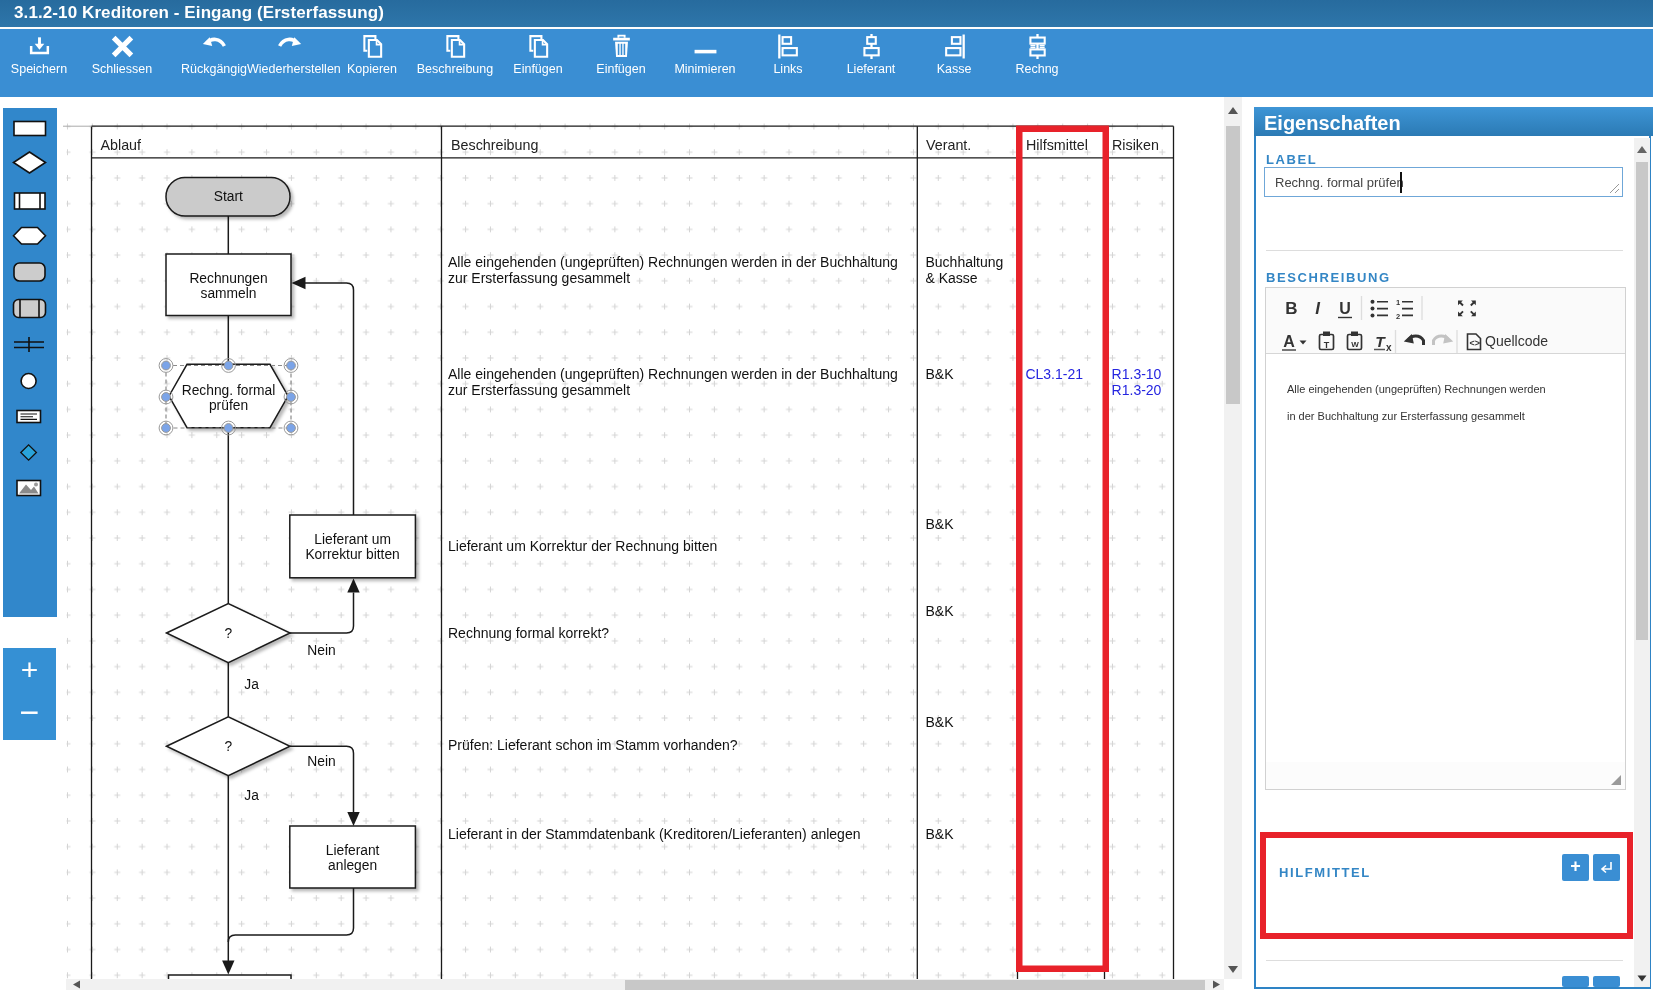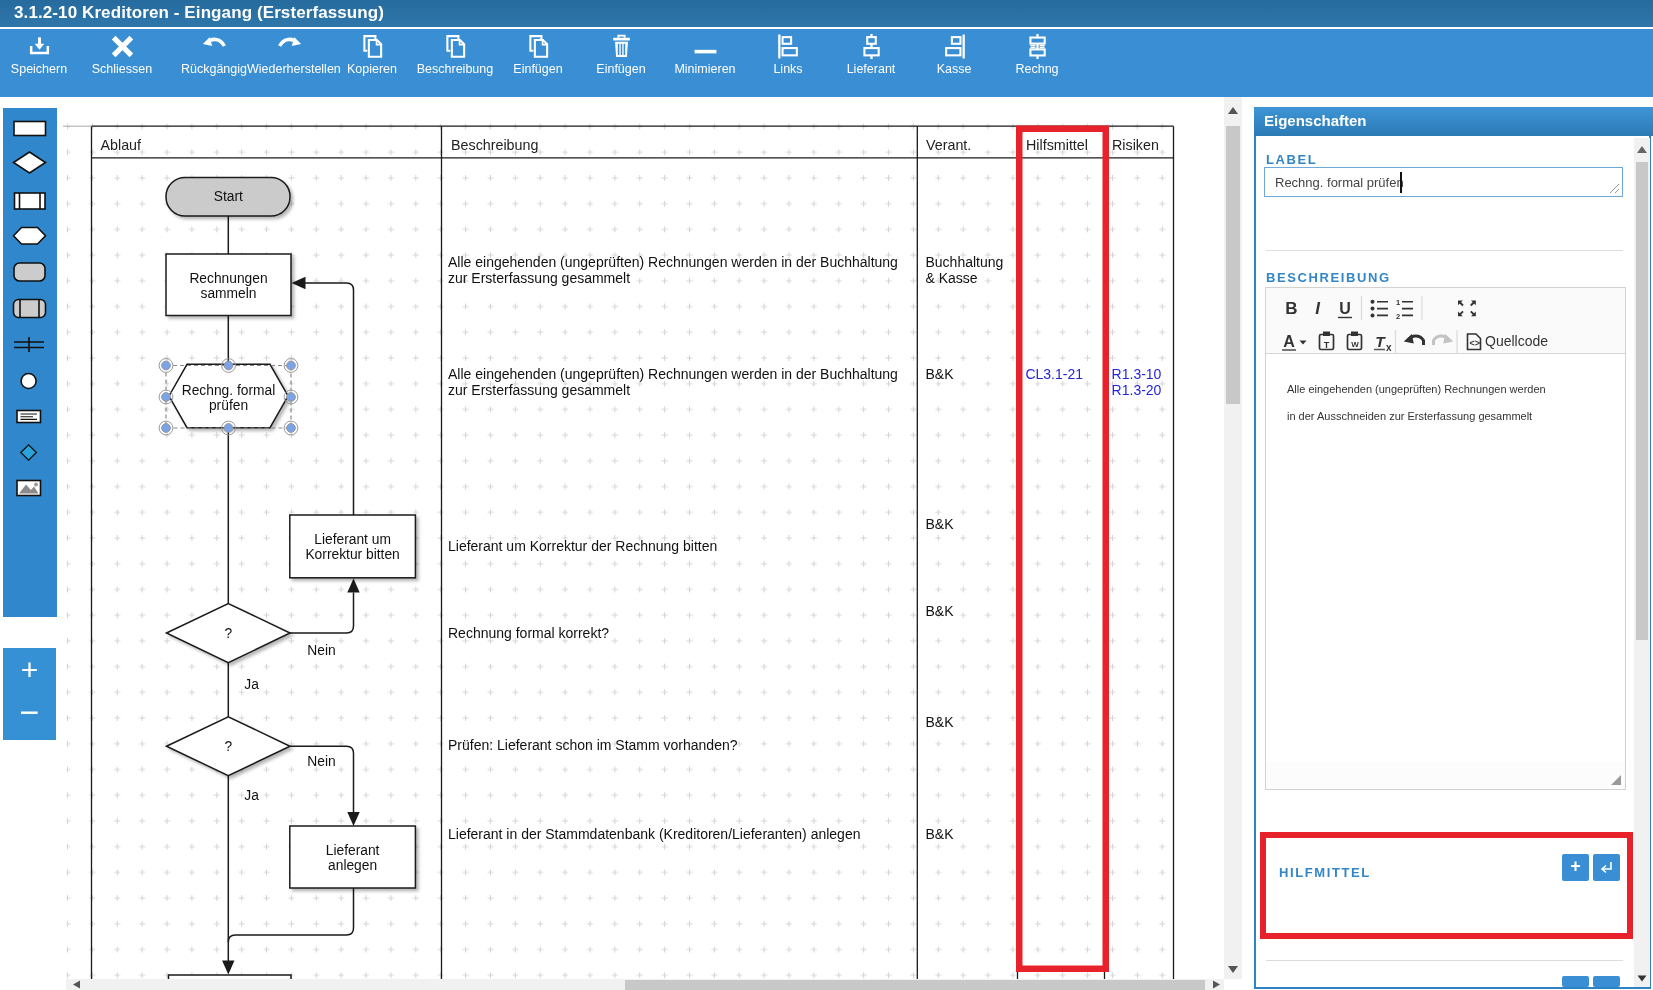--- a/index.html
+++ b/index.html
@@ -23,21 +23,21 @@
 #sidebar { left:3px; top:108px; width:54px; height:509px; background:#3187cb; }
 #zoombox { left:3px; top:648px; width:53px; height:92px; background:#3590d4;
   color:#fff; text-align:center; }
 #zoombox .zp { font-size:30px; line-height:44px; font-weight:400; }
 #zoombox .zm { font-size:34px; line-height:40px; font-weight:400; }
 
 
 #panelhead { left:1254px; top:107px; width:399px; height:29px;
   background:linear-gradient(#3e95d6,#2b7ab4); }
 #panelhead span { position:absolute; left:10px; top:4.5px; color:#fff;
-  font-size:15px; font-weight:bold; }
+  font-size:20px; font-weight:bold; }
 #panelbox { left:1254px; top:136px; width:397px; height:853px; background:#fff;
   border:2px solid #2e83c5; border-top:none; }
 .seclabel { position:absolute; color:#3386c5; font-weight:bold; font-size:13px;
   letter-spacing:1.6px; }
 #labelinput { left:1264px; top:167px; width:359px; height:30px;
   border:1px solid #6fa7d8; background:#fff; }
 #labelinput span { position:absolute; left:10px; top:7px; font-size:13px; color:#444; }
 #labelinput .cursor { position:absolute; left:135px; top:4px; width:1.5px; height:21px; background:#111; }
 #labelinput .rsz { position:absolute; right:2px; bottom:2px; width:11px; height:11px; }
 #sep1 { left:1266px; top:250px; width:357px; height:1px; background:#ddd; }
@@ -404,21 +404,21 @@
         <path d="M183 52.5 C179.5 46.5 171 46.5 167.5 52.5 L167.5 57" stroke="#c3c3c3" stroke-width="3" fill="none"></path>
         <polygon points="187.2,53.4 177.2,55.4 179.2,46" fill="#c3c3c3"></polygon>
         <path d="M191 42 V65" stroke="#ddd" stroke-width="1.3"></path>
         <path d="M201.5 46 H210 L214.5 50.5 V61.5 H201.5 Z" fill="none" stroke="#333" stroke-width="1.6"></path>
         <text x="203.5" y="58" font-size="9" font-weight="bold" fill="#333">&lt;&gt;</text>
         <text x="219" y="58" font-size="14" fill="#333">Quellcode</text>
       </svg>
     </div>
     <div id="edcontent">
       <div style="top:28px;">Alle eingehenden (ungeprüften) Rechnungen werden</div>
-      <div style="top:55px;">in der Ausschneiden zur Ersterfassung gesammelt</div>
+      <div style="top:55px;">in der Buchhaltung zur Ersterfassung gesammelt</div>
     </div>
     <div id="edfooter">
       <svg style="position:absolute;right:3px;bottom:3px;" width="12" height="12">
           <polygon points="11,1 11,11 1,11" fill="#9a9a9a"></polygon>
         </svg>
     </div>
   </div>
   <div class="abs" id="hilfbox"></div>
   <div class="seclabel" style="left:1267px;top:865px;margin-left:12px;">HILFMITTEL</div>
   <div class="bluebtn" style="left:1562px;top:854px;font-size:18px;line-height:25px;font-weight:bold;">+</div>

